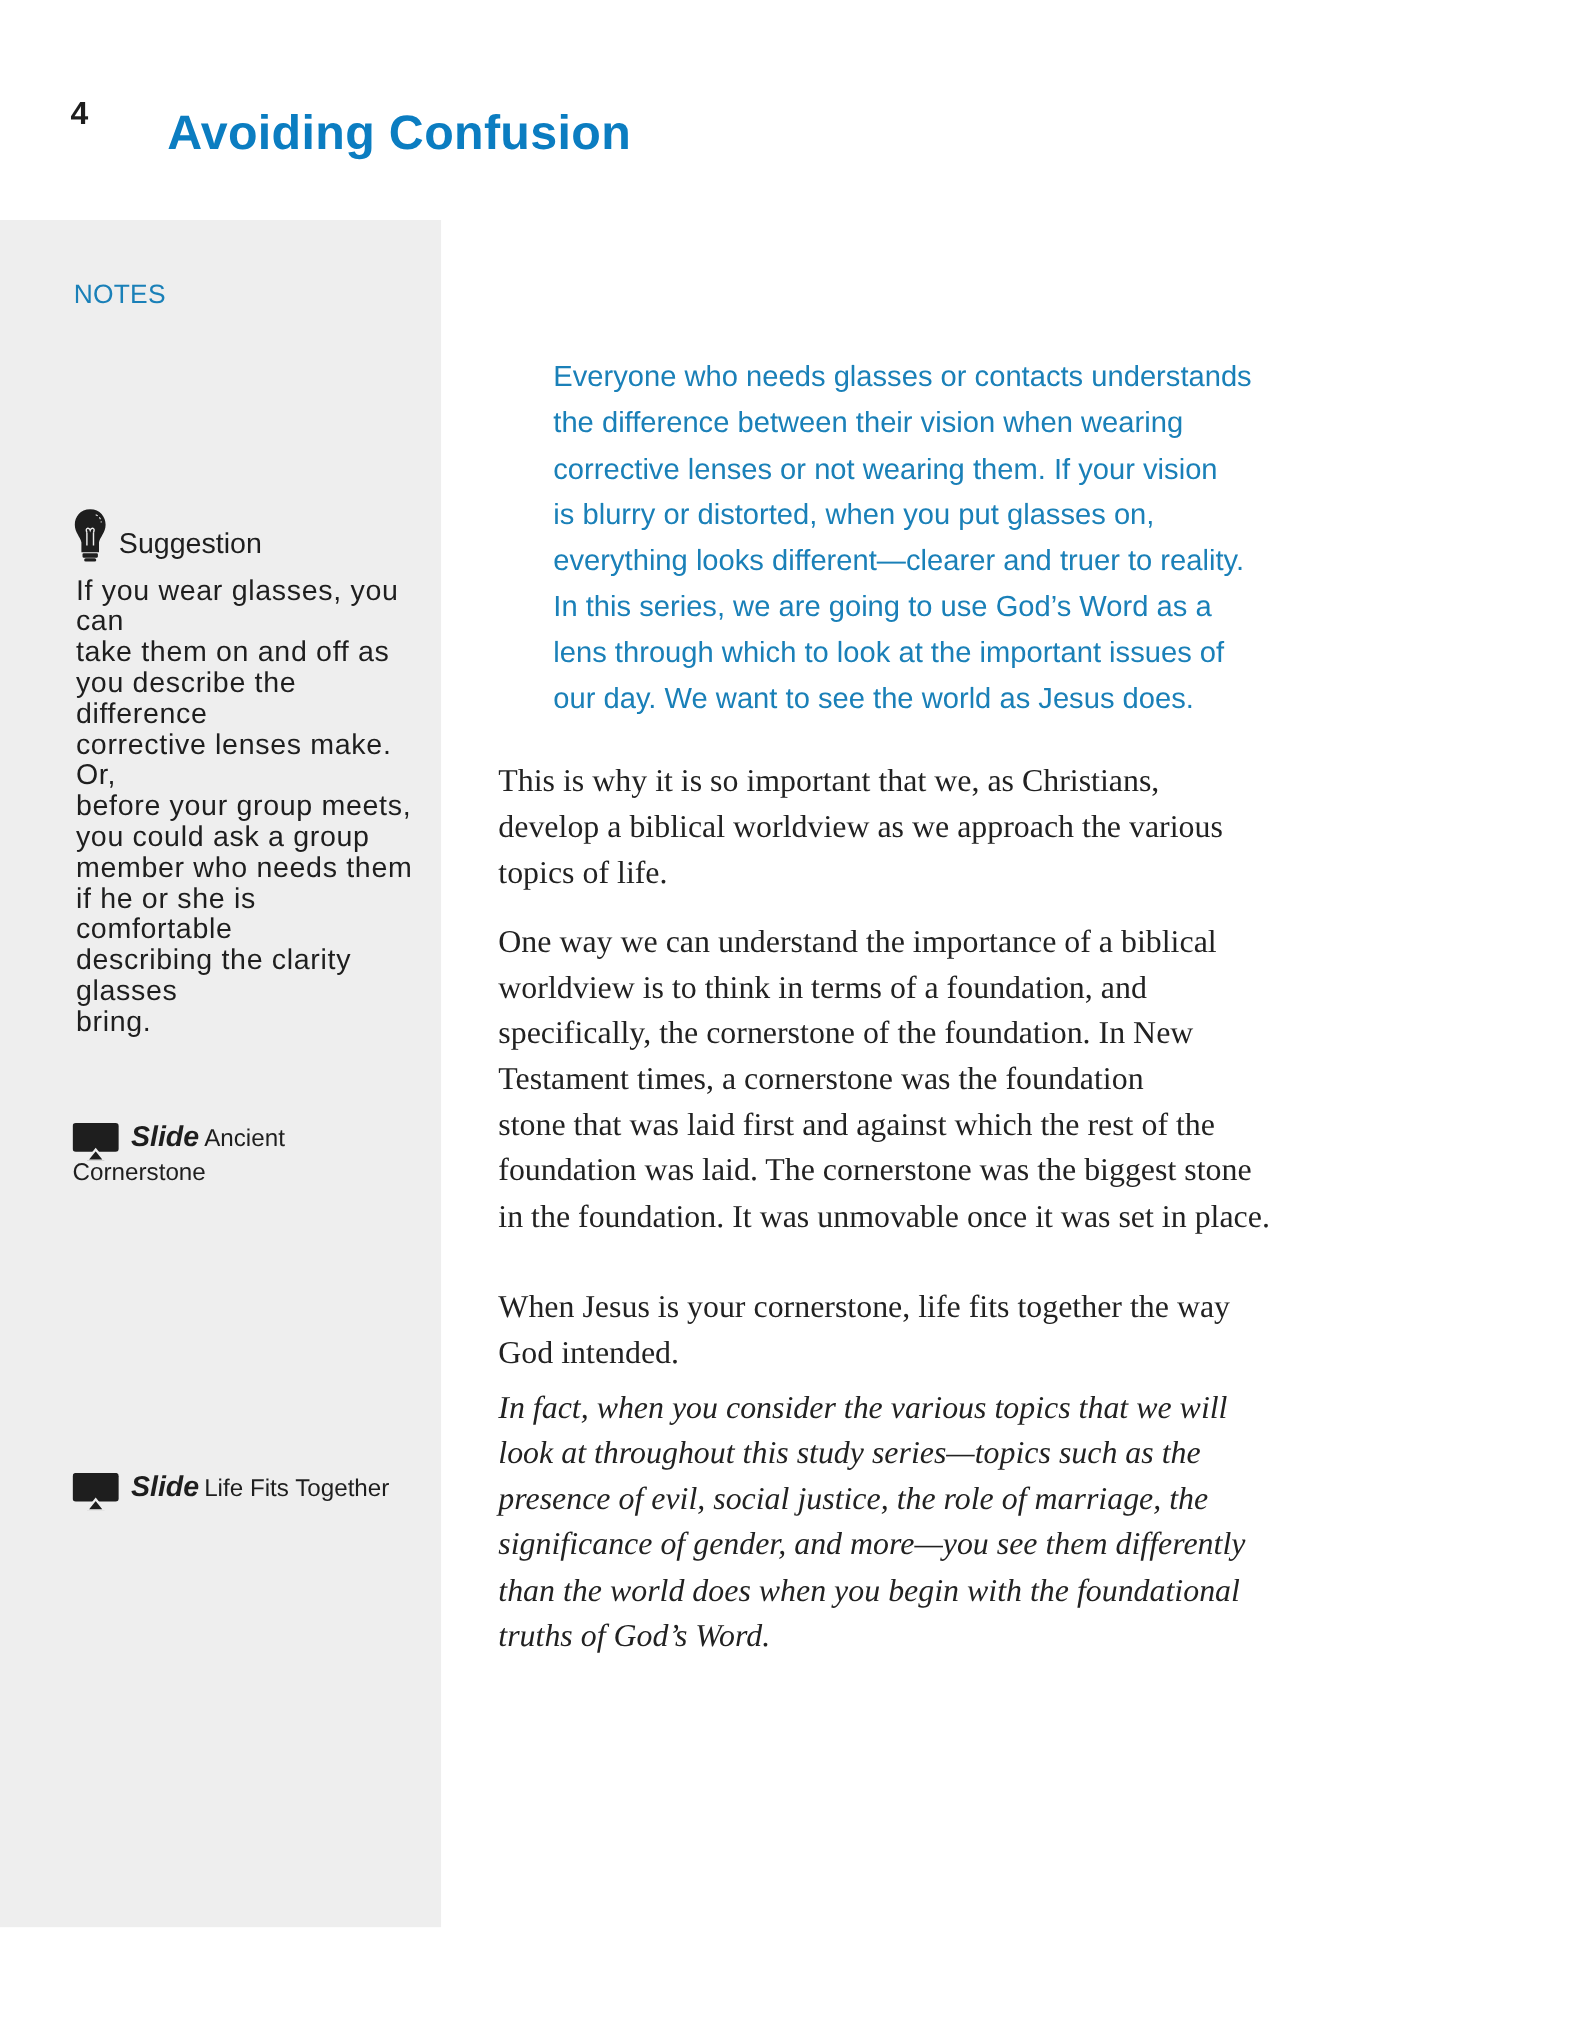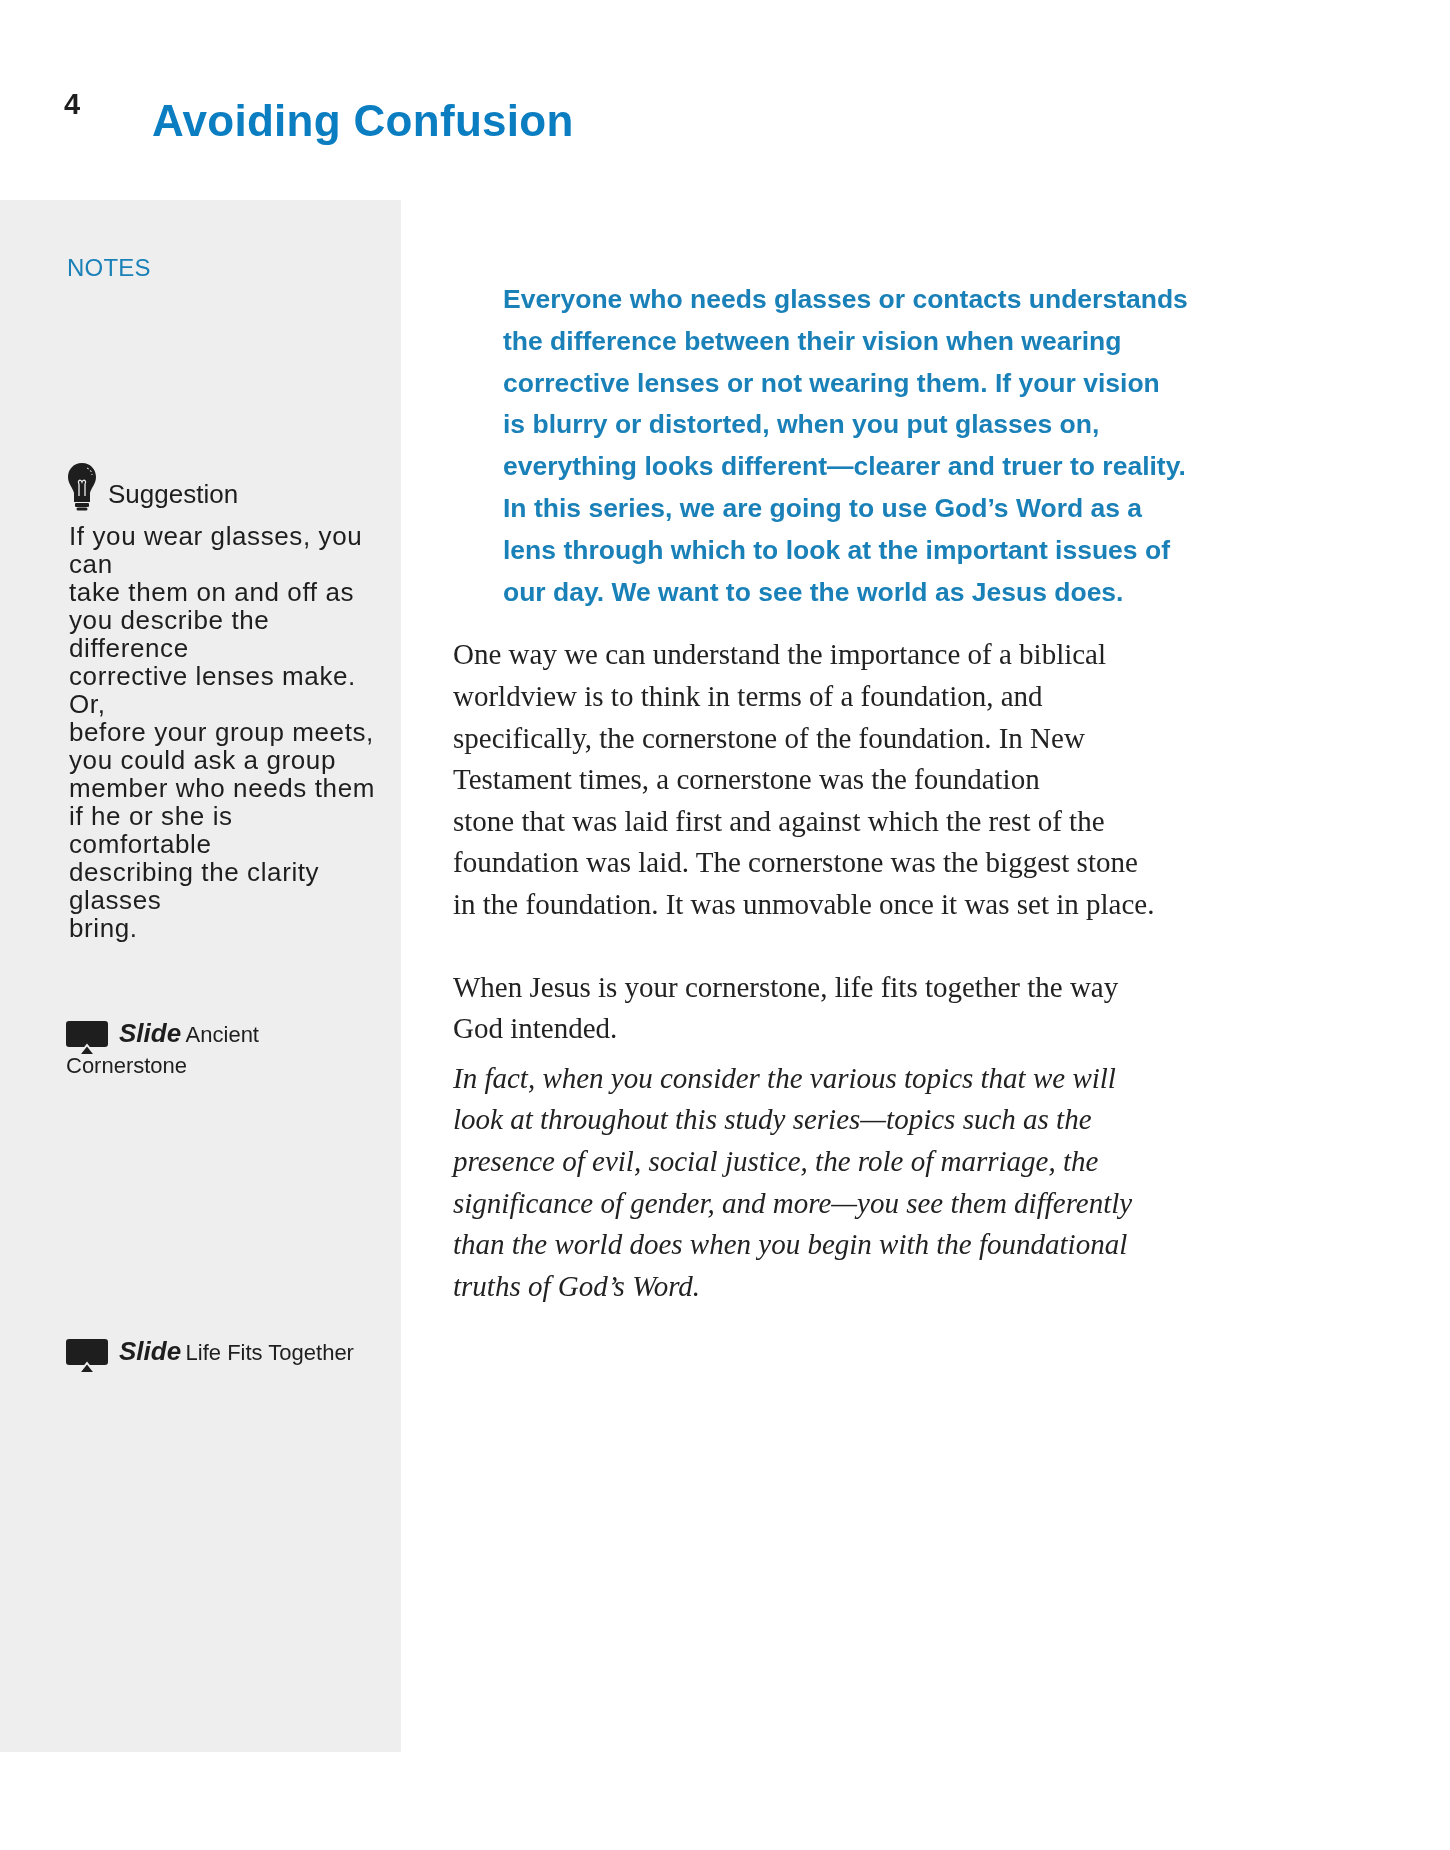--- a/index.html
+++ b/index.html
@@ -62,28 +62,31 @@
 
 <div class="slide-ref" style="top:1336px;">
   <svg class="slide-icon" viewBox="0 0 42 34">
     <rect x="0" y="0" width="42" height="26" rx="3" fill="#1e1e1e"></rect>
     <path d="M13 34 L21 24 L29 34 Z" fill="#1e1e1e" stroke="#eeeeee" stroke-width="2"></path>
   </svg><span class="slide-word">Slide</span>
   <span class="slide-name">Life Fits Together</span>
 </div>
 
 <div class="main">
-  <p class="quote" style="margin-top:34px;font-weight:bold;">Everyone who needs glasses or contacts understands
+  <p class="quote" style="margin-top:77px;">Everyone who needs glasses or contacts understands
 the difference between their vision when wearing
 corrective lenses or not wearing them. If your vision
 is blurry or distorted, when you put glasses on,
 everything looks different—clearer and truer to reality.
 In this series, we are going to use God’s Word as a
 lens through which to look at the important issues of
 our day. We want to see the world as Jesus does.</p>
+  <p style="margin-top:34px;">This is why it is so important that we, as Christians,
+develop a biblical worldview as we approach the various
+topics of life.</p>
   <p style="margin-top:21px;">One way we can understand the importance of a biblical
 worldview is to think in terms of a foundation, and
 specifically, the cornerstone of the foundation. In New
 Testament times, a cornerstone was the foundation
 stone that was laid first and against which the rest of the
 foundation was laid. The cornerstone was the biggest stone
 in the foundation. It was unmovable once it was set in place.</p>
   <p style="margin-top:41px;">When Jesus is your cornerstone, life fits together the way
 God intended.</p>
   <p style="margin-top:8px;font-style:italic;">In fact, when you consider the various topics that we will

